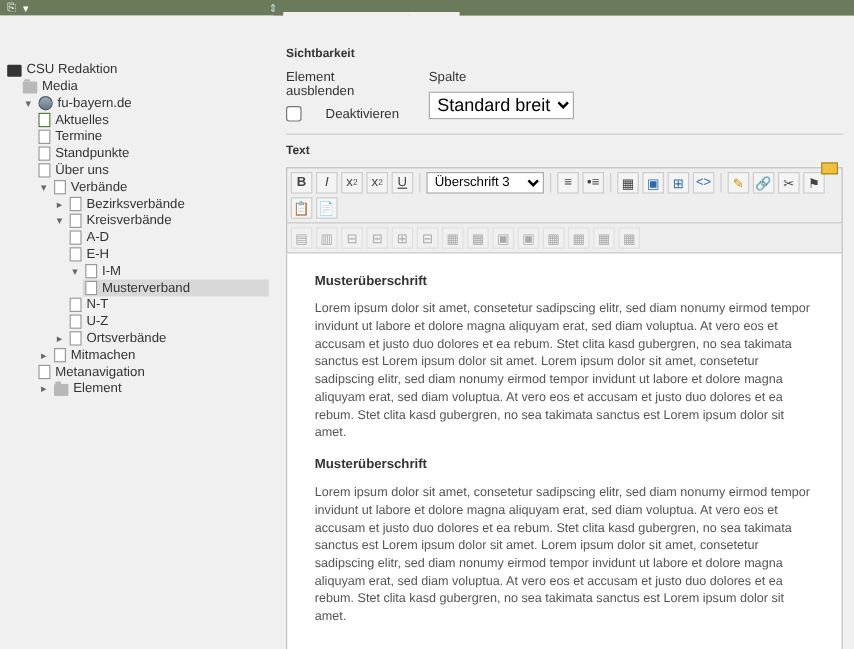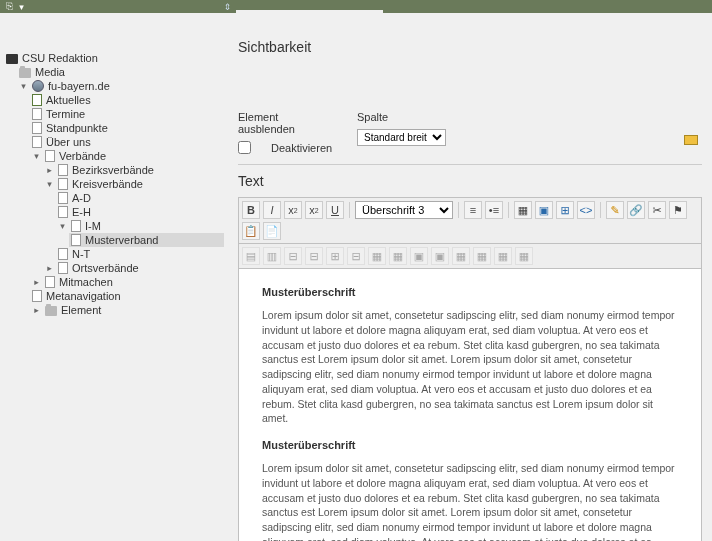--- a/index.html
+++ b/index.html
@@ -24,27 +24,27 @@
   .tree-item.selected { background:#d8d8d8; }
   .toggle { width:9px; height:9px; display:inline-flex; align-items:center; justify-content:center; font-size:9px; color:#666; cursor:pointer; }
   .icon-small { width:12px; height:12px; display:inline-block; position:relative; }
   .icon-folder { background:#b8b8b8; border-radius:1px; width:12px;height:10px;margin-top:1px; position:relative; }
   .icon-folder::before{content:"";position:absolute;top:-2px;left:1px;width:5px;height:2px;background:#b8b8b8;border-radius:1px 1px 0 0;}
   .icon-page { background:#fff;border:1px solid #999;width:10px;height:12px; }
   .icon-page.alt { border-color:#5a7a3a; }
   .icon-world { width:12px;height:12px;border:1px solid #556;border-radius:50%;background:linear-gradient(#9ab, #678);}
   .icon-terminal { width:12px;height:10px;background:#333;border-radius:1px;margin-top:1px; }
   .content { flex:1; background:#f0f0f0; padding: 22px 10px 10px 10px; overflow:auto; position:relative; }
-  .section-label { font-weight:normal; font-size:14px; margin: 4px 0 8px 0; color:#333; }
+  .section-label { font-weight:bold; font-size:10px; margin: 4px 0 8px 0; color:#333; }
   .field-row { display:flex; gap:24px; margin-bottom:10px; font-size:11px; }
-  .field-col { flex:0 0 auto;margin-top:48px; }
+  .field-col { flex:0 0 auto; }
   .field-label { margin-bottom:6px; display:block; }
   .checkbox-row { display:flex; align-items:center; gap:20px; }
   .checkbox-row input { width:13px; height:13px; }
-  select { font-size:10px; padding:1px 2px; border:1px solid #aaa; background:#fff; }
+  select { font-size:15px; padding:1px 2px; border:1px solid #aaa; background:#fff; }
   .hr { border:0; border-top:1px solid #ccc; margin:6px 0 8px 0; }
   .rte-toolbar { border:1px solid #c0c0c0; background:#eee; padding:3px; display:flex; flex-wrap:wrap; gap:3px; align-items:center; }
   .rte-btn { width:18px; height:18px; display:inline-flex; align-items:center; justify-content:center; font-size:11px; background:#f4f4f4; border:1px solid #ccc; cursor:pointer; color:#444; }
   .rte-sep { width:1px;height:16px;background:#ccc;margin:0 2px; }
   .rte-select { font-size:11px; height:18px; border:1px solid #aaa; background:#fff; width:98px; }
   .rte-row2 .rte-btn { opacity:0.4; }
   .rte-content { border:1px solid #c0c0c0; border-top:0; background:#fff; padding:10px 23px; font-size:10.5px; line-height:1.4; color:#555; }
   .rte-h2 { font-weight:bold; color:#333; font-size:11px; margin: 6px 0 8px 0; }
   .rte-p { margin: 0 0 12px 0; }
   .flag-icon { position:absolute; right:14px; top:122px; width:14px;height:10px;background:#f0c040;border:1px solid #aa8822;cursor:pointer; }
@@ -173,20 +173,26 @@
                                 </div>
                               </li>
                           </ul>
                         </li>
                         <li>
                             <div class="tree-item">
                           <span class="icon-small icon-page"></span>
                           <span>N-T</span>
                             </div>
                           </li>
+                        <li>
+                            <div class="tree-item">
+                          <span class="icon-small icon-page"></span>
+                          <span>U-Z</span>
+                            </div>
+                          </li>
                       </ul>
                     </li>
                     <li>
                         <div class="tree-item">
                       <span class="toggle">▸</span>
                       <span class="icon-small icon-page"></span>
                       <span>Ortsverbände</span>
                         </div>
                       </li>
                   </ul>

